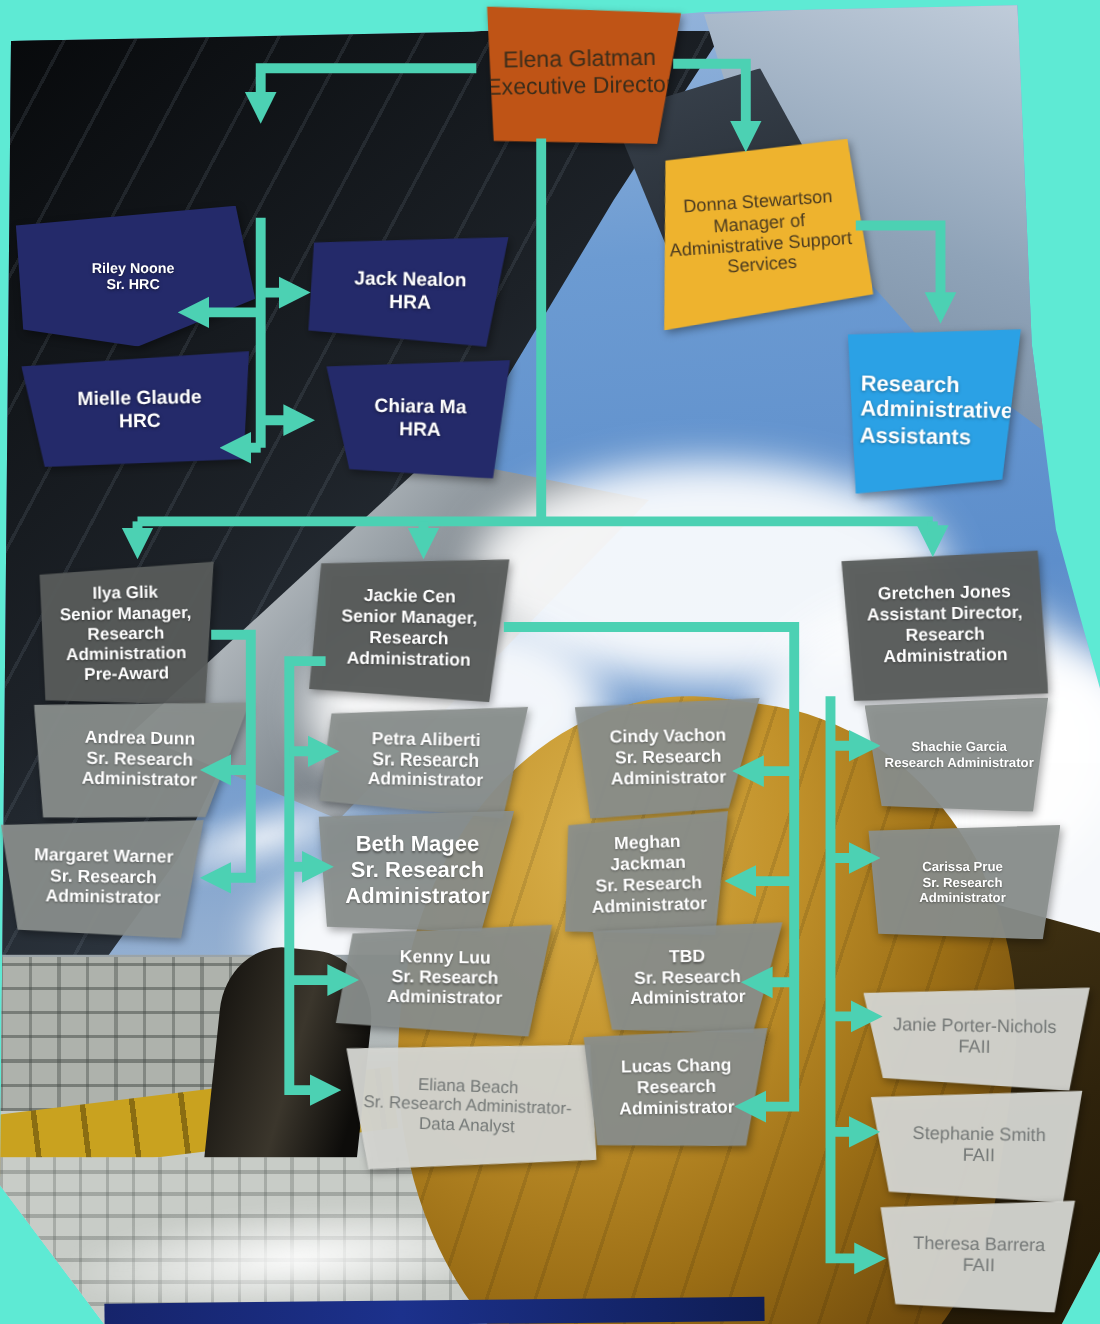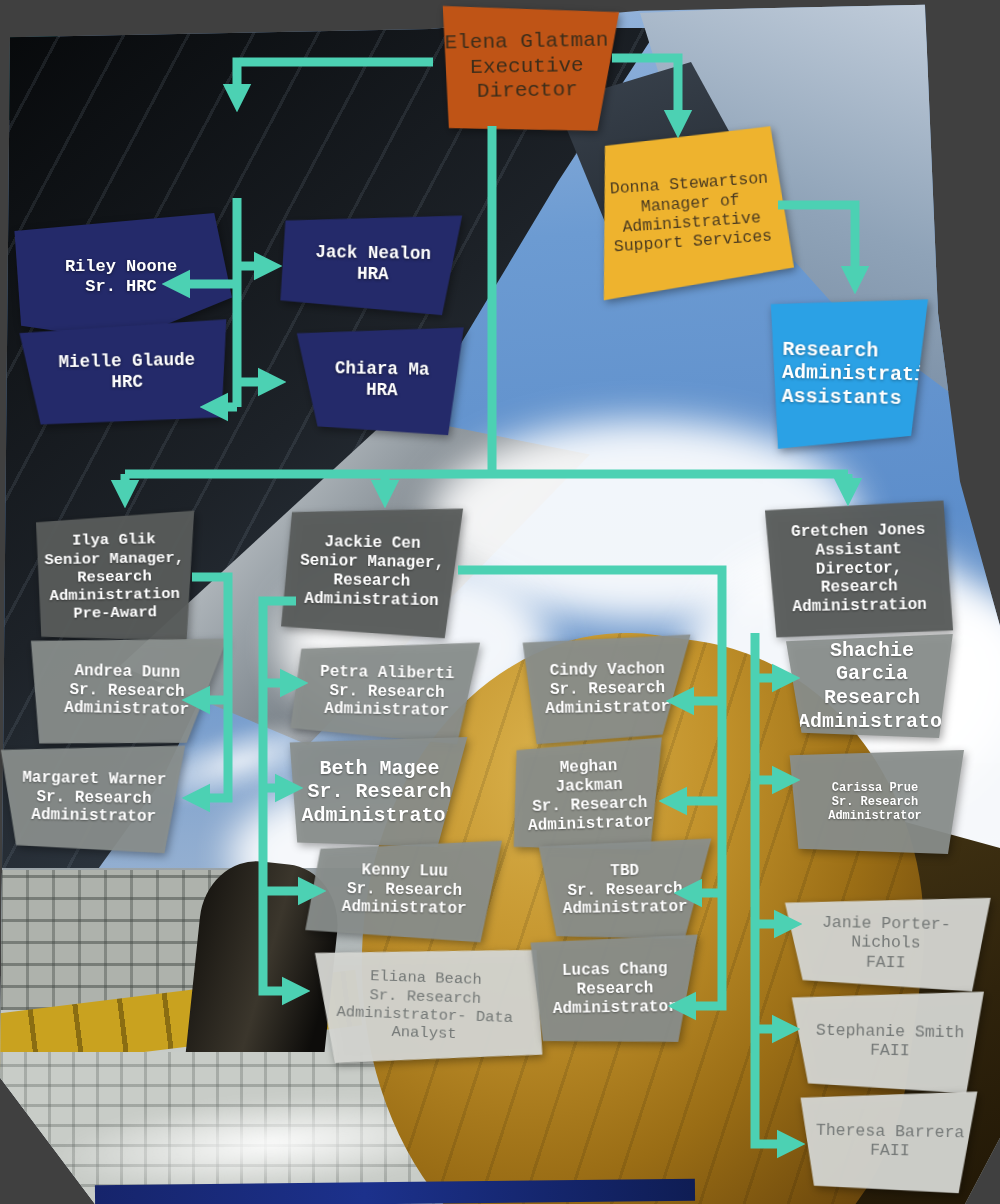--- a/index.html
+++ b/index.html
@@ -1,17 +1,17 @@
 <!DOCTYPE html>
 <html><head>
 <meta charset="utf-8">
 <style>
   html,body{margin:0;padding:0;background:#202020}
-  .stage{position:relative;width:1000px;height:1204px;background:#404040;overflow:hidden;
-         font-family:Liberation Mono, monospace}
+  .stage{position:relative;width:1000px;height:1204px;background:#5eead4;overflow:hidden;
+         font-family:Liberation Sans, sans-serif}
   
   .photo{position:absolute;inset:0;z-index:0;
     clip-path:polygon(1% 3.1%,43% 2.4%,64% .9%,92.5% .4%,93.8% 26%,96% 40%,100% 52%,100% 94.5%,96.5% 100%,9.5% 100%,0 89.5%);
     background:linear-gradient(175deg,#9db9dc 0%,#6c9bd2 22%,#5d8ecb 46%,#8facd0 66%,#c5d2da 100%);overflow:hidden}
   .ly{position:absolute}
   .cloud{background:#fff;border-radius:50%;filter:blur(18px);opacity:.92}
   .bl-tl{left:0;top:28px;width:672px;height:856px;
     clip-path:polygon(0 0,98% 0,83% 18%,57% 52%,36% 68%,24% 88%,13% 100%,0 100%);
     background:linear-gradient(140deg,#07090b,#1d2228 45%,#2e3741 70%,#10141a)}
   .bl-tl:after{content:"";position:absolute;inset:0;
@@ -148,21 +148,21 @@
       <div class="nm">Donna Stewartson</div>
       <div class="tt">Manager of Administrative Support Services</div>
     </div>
   </div>
   <div class="node c-blue" style="left:768px;top:298px;width:162px;height:152px;--r:1deg;--clip:polygon(1% 5%,98% 0,89% 90%,7% 100%);font-size:20px">
     <div class="box">
       <div class="nm">Research Administrative Assistants</div>
 
     </div>
   </div>
-  <div class="node c-navy" style="left:10px;top:213px;width:222px;height:128px;--r:0deg;--clip:polygon(2% 14%,92% 0,100% 66%,52% 100%,5% 88%);font-size:17px">
+  <div class="node c-navy" style="left:10px;top:187px;width:222px;height:128px;--r:0deg;--clip:polygon(2% 14%,92% 0,100% 66%,52% 100%,5% 88%);font-size:13px">
     <div class="box">
       <div class="nm">Riley Noone</div>
       <div class="tt">Sr. HRC</div>
     </div>
   </div>
   <div class="node c-navy" style="left:281px;top:214px;width:184px;height:100px;--r:1deg;--clip:polygon(2% 8%,98% 0,88% 100%,0 88%);font-size:17.5px">
     <div class="box">
       <div class="nm">Jack Nealon</div>
       <div class="tt">HRA</div>
     </div>
@@ -250,21 +250,21 @@
       <div class="nm">TBD</div>
       <div class="tt">Sr. Research Administrator</div>
     </div>
   </div>
   <div class="node c-mgray" style="left:526px;top:936px;width:178px;height:107px;--r:-1deg;--clip:polygon(3% 5%,97% 0,85% 100%,9% 97%);font-size:16px">
     <div class="box">
       <div class="nm">Lucas Chang</div>
       <div class="tt">Research Administrator</div>
     </div>
   </div>
-  <div class="node c-mgray" style="left:786px;top:634px;width:172px;height:104px;--r:0deg;--clip:polygon(0 7%,97% 0,89% 100%,9% 95%);font-size:20px">
+  <div class="node c-mgray" style="left:786px;top:634px;width:172px;height:104px;--r:0deg;--clip:polygon(0 7%,97% 0,89% 100%,9% 95%);font-size:12px">
     <div class="box">
       <div class="nm">Shachie Garcia</div>
       <div class="tt">Research Administrator</div>
     </div>
   </div>
   <div class="node c-mgray" style="left:786px;top:750px;width:178px;height:104px;--r:0deg;--clip:polygon(2% 5%,100% 0,91% 100%,7% 95%);font-size:12px">
     <div class="box">
       <div class="nm">Carissa Prue</div>
       <div class="tt">Sr. Research Administrator</div>
     </div>

